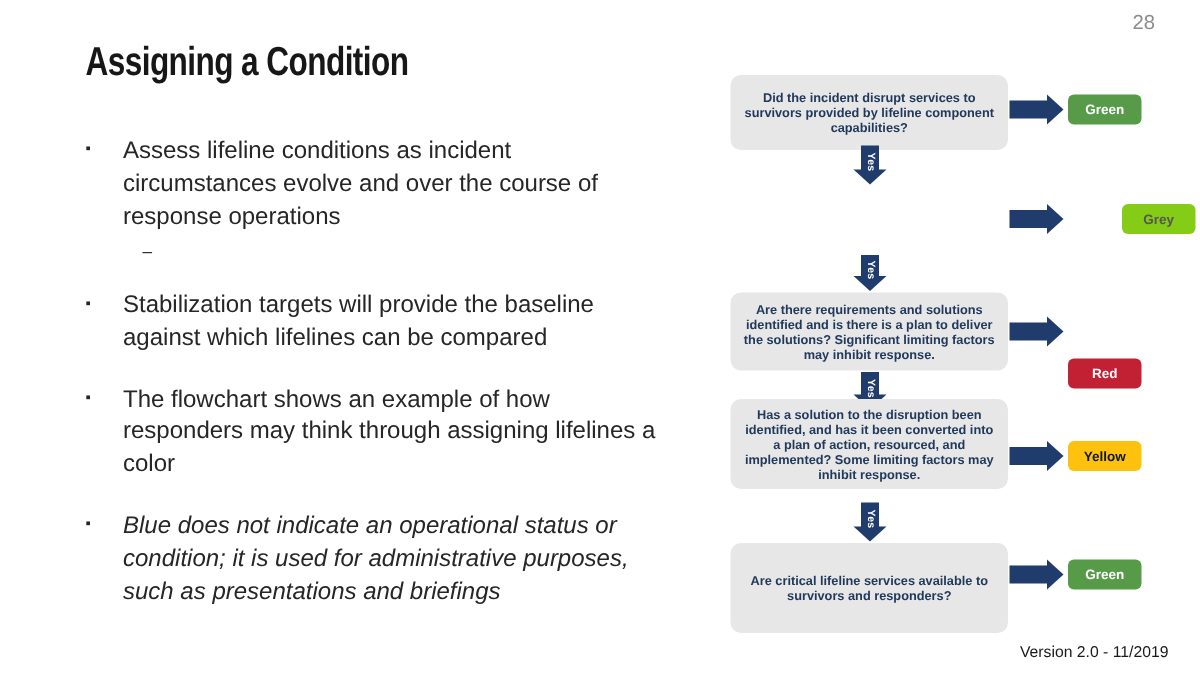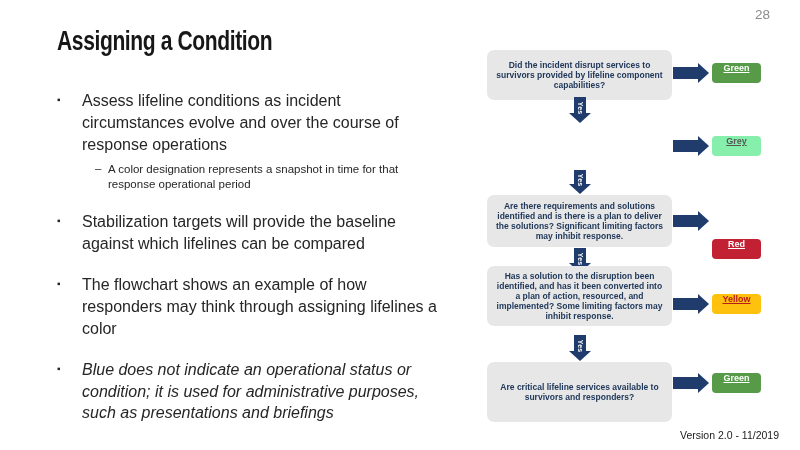--- a/index.html
+++ b/index.html
@@ -55,21 +55,21 @@
     background:#e7e7e8; border-radius:7px;
     display:flex; align-items:center; justify-content:center;
     padding:2px 8px; text-align:center;
   }
   .qbox span {
     font-size:8.5px; font-weight:bold; line-height:1.2; color:#21395a;
   }
   .rbox {
     position:absolute; left:229px; width:49px; height:20px;
     border-radius:4px;
-    display:flex; align-items:flex-start; justify-content:center;text-decoration:underline;
+    display:flex; align-items:center; justify-content:center;
   }
   .rbox span { font-size:9px; font-weight:bold; }
 
   .h-arrow { position:absolute; left:190px; width:36px; height:20px; }
   .h-arrow .shaft {
     position:absolute; left:0; top:4px; width:25px; height:12px; background:#1f3c6d;
   }
   .h-arrow .head {
     position:absolute; left:25px; top:0; width:0; height:0;
     border-top:10px solid transparent; border-bottom:10px solid transparent;
@@ -109,21 +109,20 @@
 
 <h1 class="slide-title">Assigning a Condition</h1>
 
 <div class="bullets">
   <div class="bullet">
     <span class="marker">▪</span>
     <div>
       <div class="btext">Assess lifeline conditions as incident circumstances evolve and over the course of response operations</div>
       <div class="subbullet">
         <span class="smarker">–</span>
-        <div class="stext">A color designation represents a snapshot in time for that response operational period</div>
       </div>
     </div>
   </div>
   <div class="bullet">
     <span class="marker">▪</span>
     <div class="btext">Stabilization targets will provide the baseline against which lifelines can be compared</div>
   </div>
   <div class="bullet">
     <span class="marker">▪</span>
     <div class="btext">The flowchart shows an example of how responders may think through assigning lifelines a color</div>
@@ -151,21 +150,21 @@
     <span class="vshaft"></span>
     <span class="vhead"></span>
     <span class="vlabel">Yes</span>
   </div>
 
   <div class="h-arrow" style="top:90px">
     <span class="shaft"></span>
     <span class="head"></span>
     <span class="alabel">No</span>
   </div>
-  <div class="rbox" style="top: 90px; background-color: #86efac; color: rgb(86, 86, 86);">
+  <div class="rbox" style="top: 90px; background-color: #84cc16; color: rgb(86, 86, 86); margin-left: 36px;">
     <span>Grey</span>
   </div>
   <div class="v-arrow" style="top:124px;height:24px">
     <span class="vshaft"></span>
     <span class="vhead"></span>
     <span class="vlabel">Yes</span>
   </div>
 
   <div class="qbox" style="top:149px;height:52px">
     <span>Are there requirements and solutions identified and is there is a plan to deliver the solutions? Significant limiting factors may inhibit response.</span>
@@ -185,21 +184,21 @@
   </div>
 
   <div class="qbox" style="top:220px;height:60px">
     <span>Has a solution to the disruption been identified, and has it been converted into a plan of action, resourced, and implemented? Some limiting factors may inhibit response.</span>
   </div>
   <div class="h-arrow" style="top:248px">
     <span class="shaft"></span>
     <span class="head"></span>
     <span class="alabel">No</span>
   </div>
-  <div class="rbox" style="top: 248px; background-color: rgb(254, 193, 13); color: #b91c1c;">
+  <div class="rbox" style="top: 248px; background-color: rgb(254, 193, 13); color: #0f172a;">
     <span>Yellow</span>
   </div>
   <div class="v-arrow" style="top:289px;height:26px">
     <span class="vshaft"></span>
     <span class="vhead"></span>
     <span class="vlabel">Yes</span>
   </div>
 
   <div class="qbox" style="top:316px;height:60px">
     <span>Are critical lifeline services available to survivors and responders?</span>

